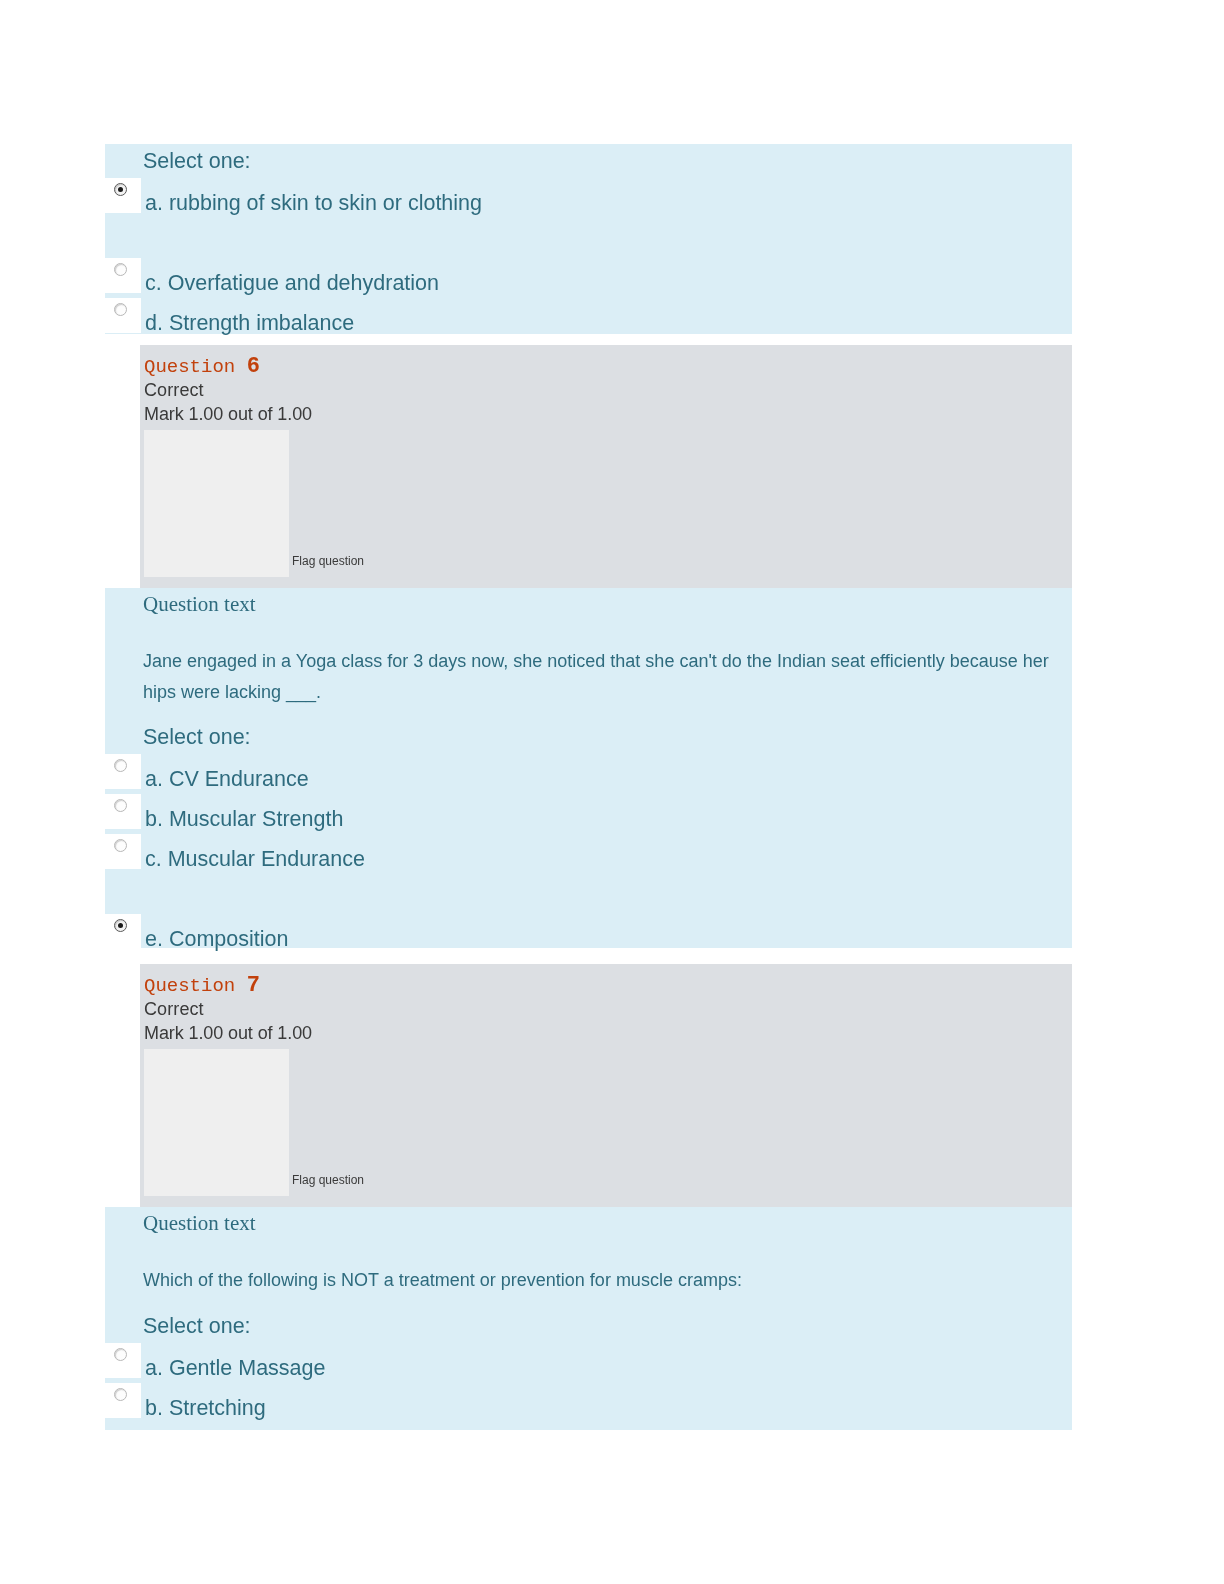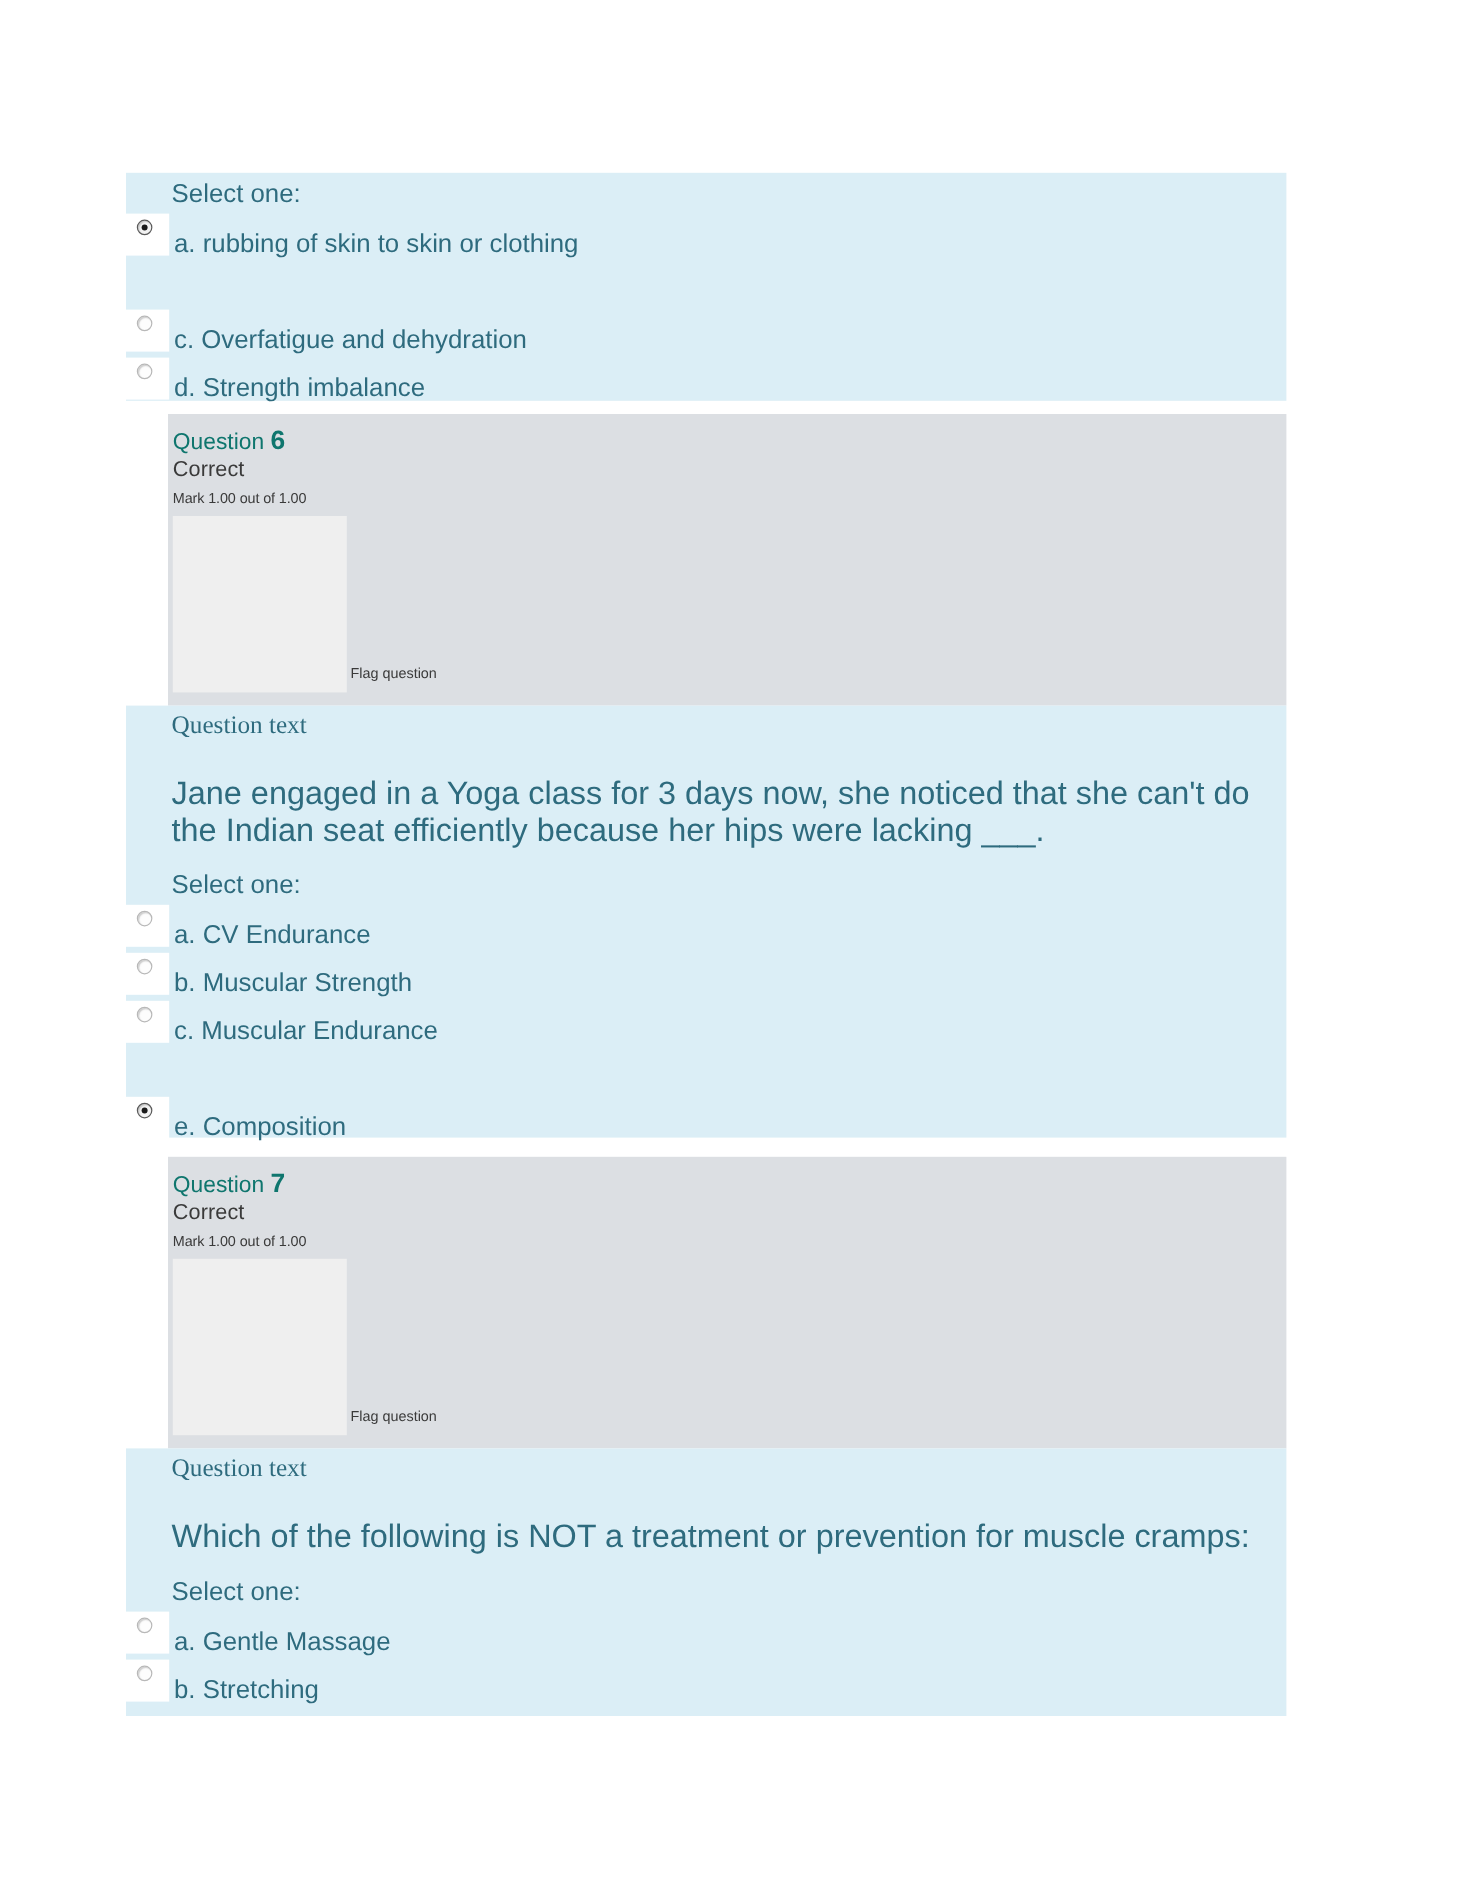--- a/index.html
+++ b/index.html
@@ -42,41 +42,41 @@
   }
 
   .info-inner {
     position: relative;
     padding: 10px 0 0 4px;
     height: 100%;
     box-sizing: border-box;
   }
 
   .q-number {
-    font-family: Liberation Sans, sans-serif;
+    font-family: Liberation Mono, monospace;
     font-size: 19px;
-    color: #0f766e;
+    color: #c2410c;
     line-height: 23px;
     white-space: nowrap;
   }
   .q-number b {
     font-size: 22px;
     font-weight: bold;
   }
 
   .q-state {
     font-family: "Liberation Sans", sans-serif;
     font-size: 18px;
     color: #3a3a3a;
     line-height: 23px;
     letter-spacing: 0.1px;
   }
   .q-mark {
     font-family: "Liberation Sans", sans-serif;
-    font-size: 12px;
+    font-size: 18px;
     color: #3a3a3a;
     line-height: 24px;
     letter-spacing: -0.1px;
   }
 
   
   .flag-box {
     position: absolute;
     left: 4px;
     width: 145px;
@@ -103,21 +103,21 @@
     color: #2e6b7e;
     line-height: 25px;
     white-space: nowrap;
   }
 
   .qtext-para {
     position: absolute;
     left: 38px;
     width: 915px;
     font-family: "Liberation Sans", sans-serif;
-    font-size: 27px;
+    font-size: 18px;
     color: #2e6b7e;
     line-height: 31px;
   }
 
   .select-one {
     position: absolute;
     left: 38px;
     font-family: "Liberation Sans", sans-serif;
     font-size: 21.5px;
     color: #2e6b7e;

